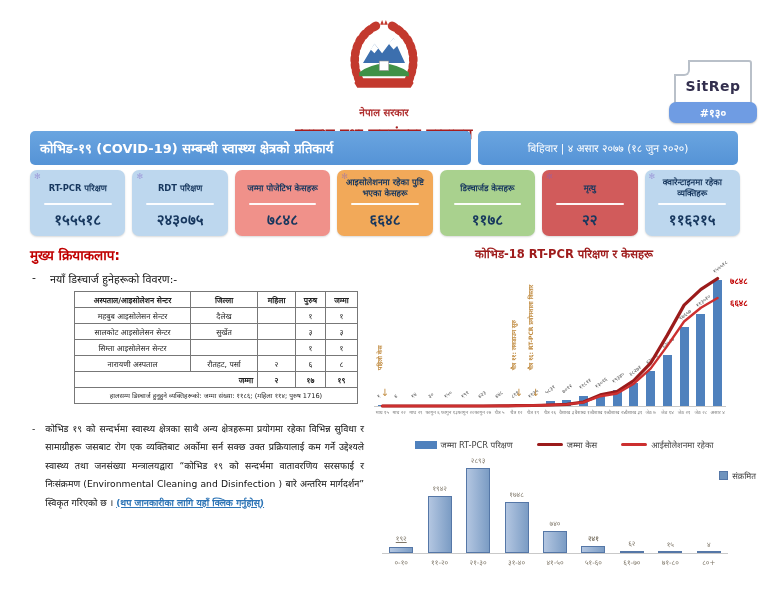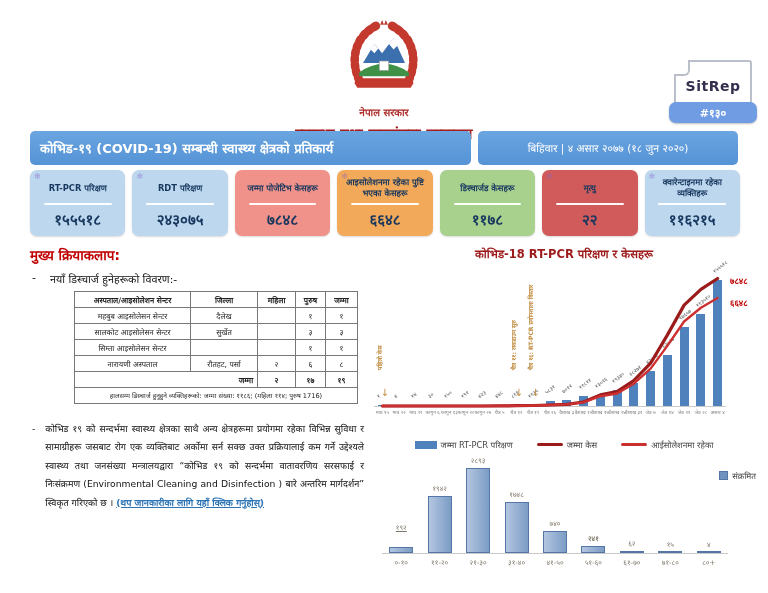--- a/index.html
+++ b/index.html
@@ -325,21 +325,21 @@
         </div>
         <div class="leg-item">
           <span class="sw-line" style="background: rgb(204, 47, 47);"></span>
           <span>आईसोलेशनमा रहेका</span>
         </div>
       </div>
 
     <div id="age-chart">
       <div id="age-plot">
           <div class="abar" style="left: 7.22222px; height: 5.632px;"></div>
-          <span class="albl" style="left: 0px; width: 38.4444px; bottom: 21px; text-decoration: underline;">१९२</span>
+          <span class="albl" style="left: 0px; width: 38.4444px; bottom: 10px; text-decoration: underline;">१९२</span>
           <span class="axlab" style="left: 0px; width: 38.4444px;">०-१०</span>
           <div class="abar" style="left: 45.6667px; height: 56.9653px;"></div>
           <span class="albl" style="left: 38.4444px; width: 38.4444px; bottom: 59.9653px;">१९४२</span>
           <span class="axlab" style="left: 38.4444px; width: 38.4444px;">११-२०</span>
           <div class="abar" style="left: 84.1111px; height: 84.8613px;"></div>
           <span class="albl" style="left: 76.8889px; width: 38.4444px; bottom: 87.8613px;">२८९३</span>
           <span class="axlab" style="left: 76.8889px; width: 38.4444px;">२१-३०</span>
           <div class="abar" style="left: 122.556px; height: 51.2747px;"></div>
           <span class="albl" style="left: 115.333px; width: 38.4444px; bottom: 54.2747px;">१७४८</span>
           <span class="axlab" style="left: 115.333px; width: 38.4444px;">३१-४०</span>

